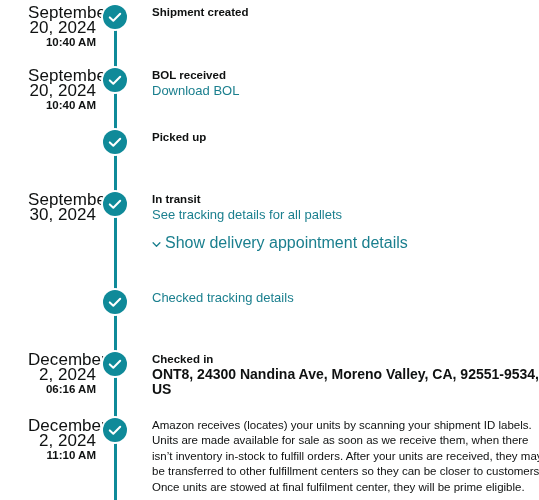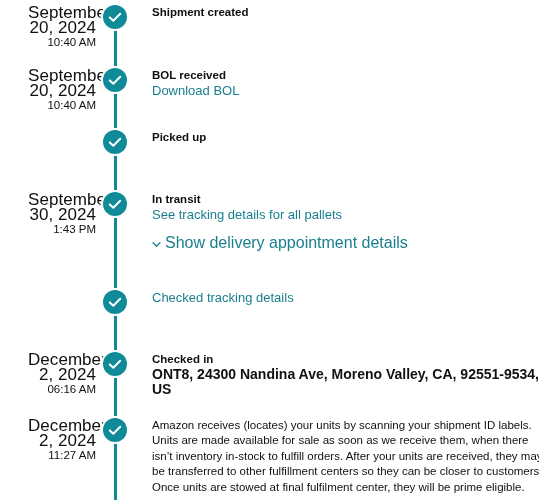--- a/index.html
+++ b/index.html
@@ -53,21 +53,21 @@
     display: block;
     font-size: 17px;
     font-weight: normal;
     color: #0f1111;
     letter-spacing: 0.05px;
     margin-left: 28px;
   }
   .time-text {
     display: block;
     font-size: 11.5px;
-    font-weight: normal;
+    font-weight: bold;
     color: #0f1111;
     padding-left: 12px;
   }
 
   
   .node {
     position: absolute;
     left: 103px;
     top: 0;
     width: 24px;
@@ -198,21 +198,20 @@
         </svg>
     </div>
     <div class="content-col">
       <span class="event-title">Picked up</span>
     </div>
   </div>
 
   <div class="event" id="ev-3">
     <div class="date-col">
       <span class="date-text">September 30, 2024</span>
-      <span class="time-text">1:43 PM</span>
     </div>
     <div class="node">
       <svg viewBox="0 0 24 24" aria-hidden="true">
           <path d="M6.8 12.4 L10.3 15.7 L17.2 8.7" fill="none" stroke="#ffffff" stroke-width="2" stroke-linecap="round" stroke-linejoin="round"></path>
         </svg>
     </div>
     <div class="content-col">
       <span class="event-title">In transit</span>
       <a class="event-link">See tracking details for all pallets</a>
       <span class="disclosure">
@@ -252,21 +251,21 @@
     </div>
     <div class="content-col">
       <span class="event-title">Checked in</span>
       <span class="event-sub-bold">ONT8, 24300 Nandina Ave, Moreno Valley, CA, 92551-9534, US</span>
     </div>
   </div>
 
   <div class="event" id="ev-6">
     <div class="date-col">
       <span class="date-text">December 2, 2024</span>
-      <span class="time-text">11:27 AM</span>
+      <span class="time-text">11:10 AM</span>
     </div>
     <div class="node">
       <svg viewBox="0 0 24 24" aria-hidden="true">
           <path d="M6.8 12.4 L10.3 15.7 L17.2 8.7" fill="none" stroke="#ffffff" stroke-width="2" stroke-linecap="round" stroke-linejoin="round"></path>
         </svg>
     </div>
     <div class="content-col">
       <span class="body-text">Amazon receives (locates) your units by scanning your shipment ID labels. Units are made available for sale as soon as we receive them, when there isn’t inventory in-stock to fulfill orders. After your units are received, they may be transferred to other fulfillment centers so they can be closer to customers. Once units are stowed at final fulfilment center, they will be prime eligible.</span>
     </div>
   </div>

